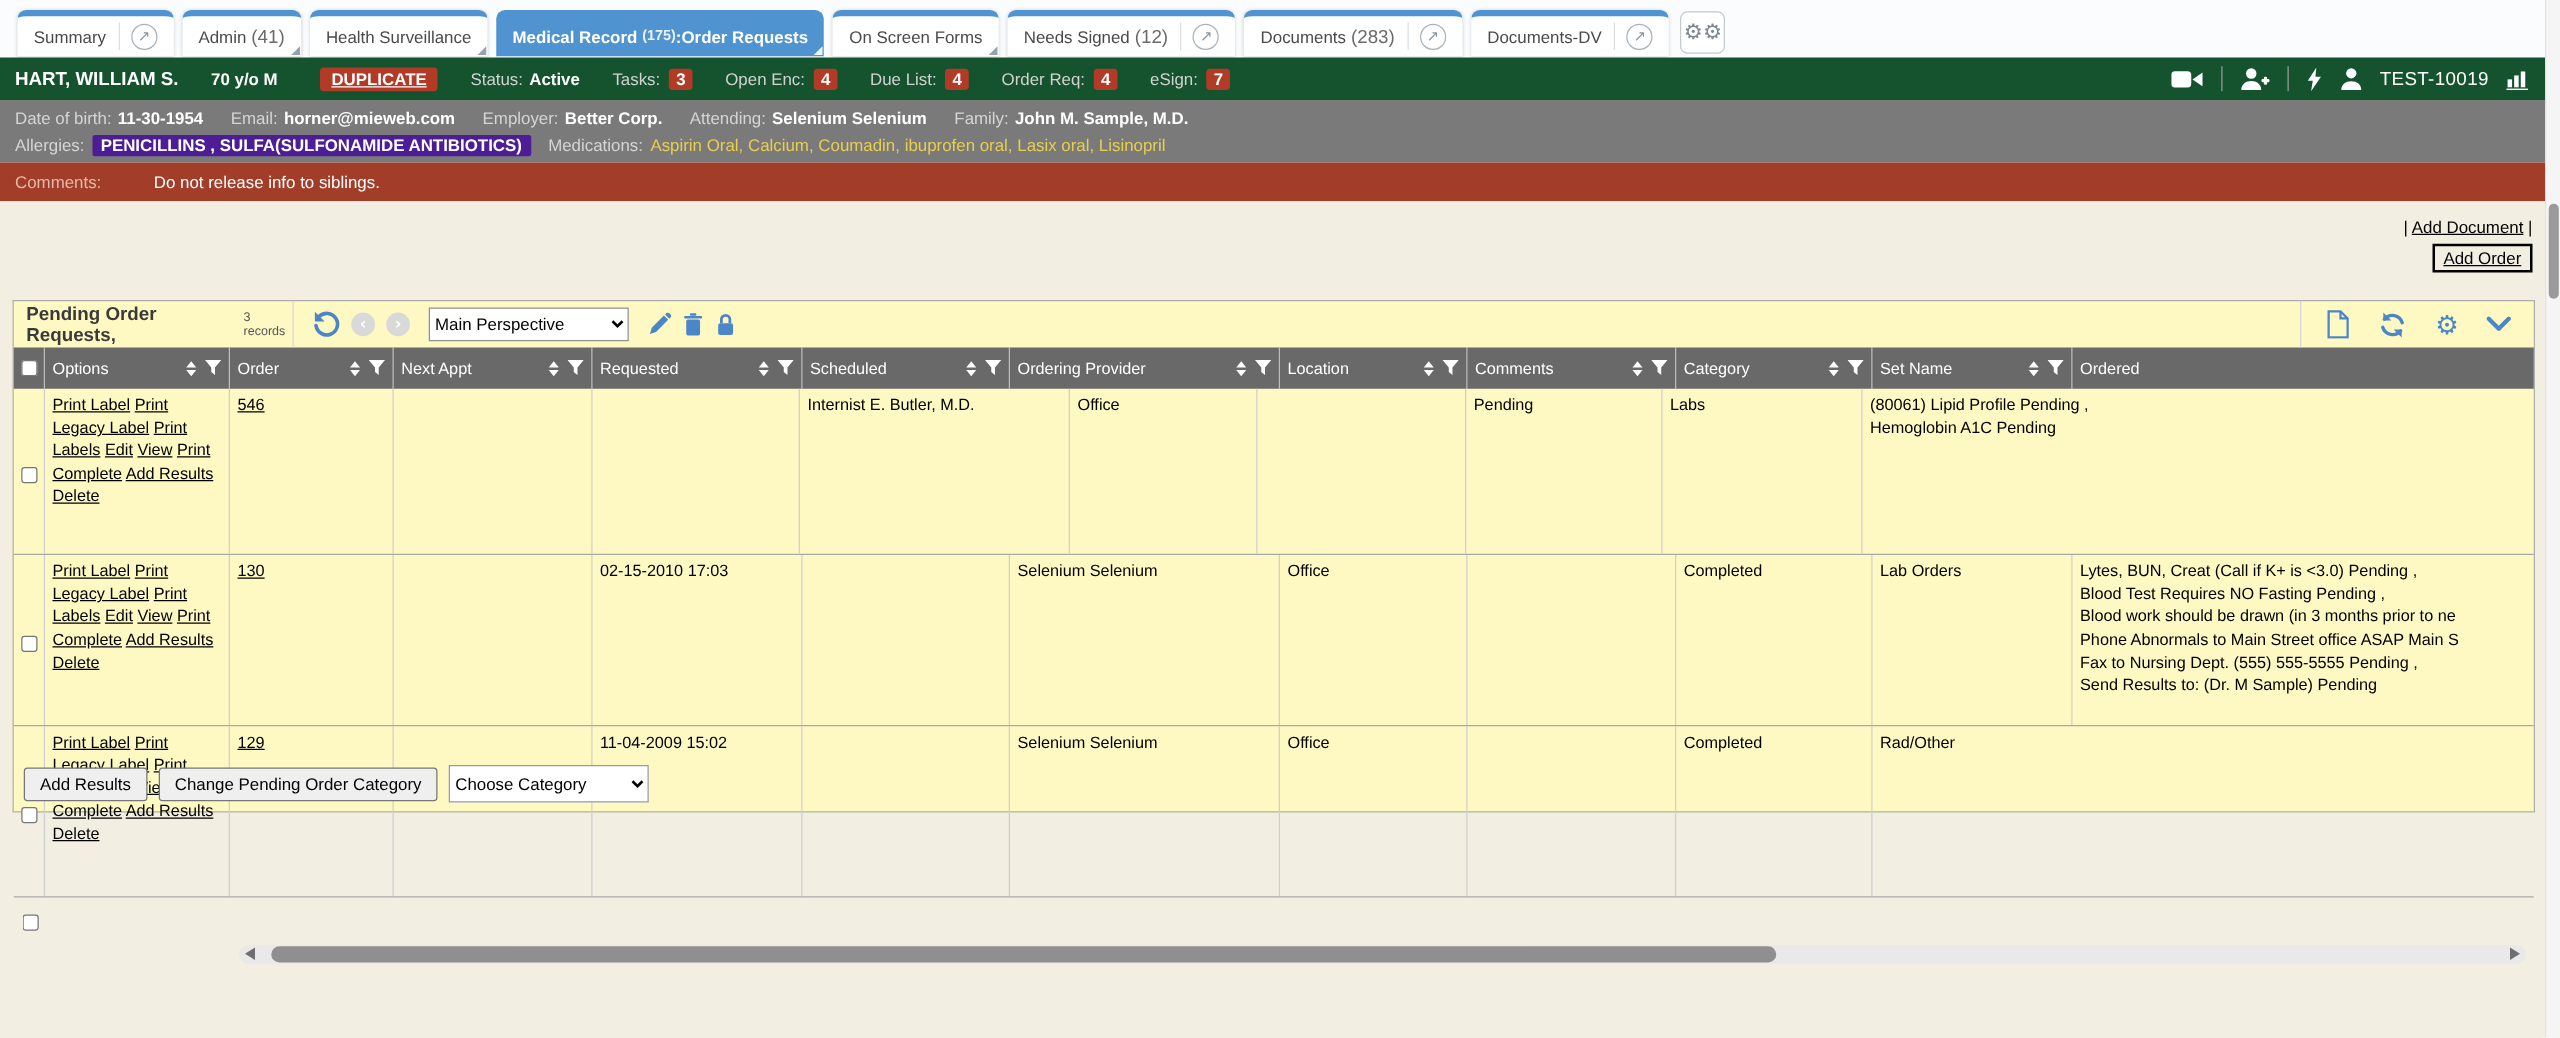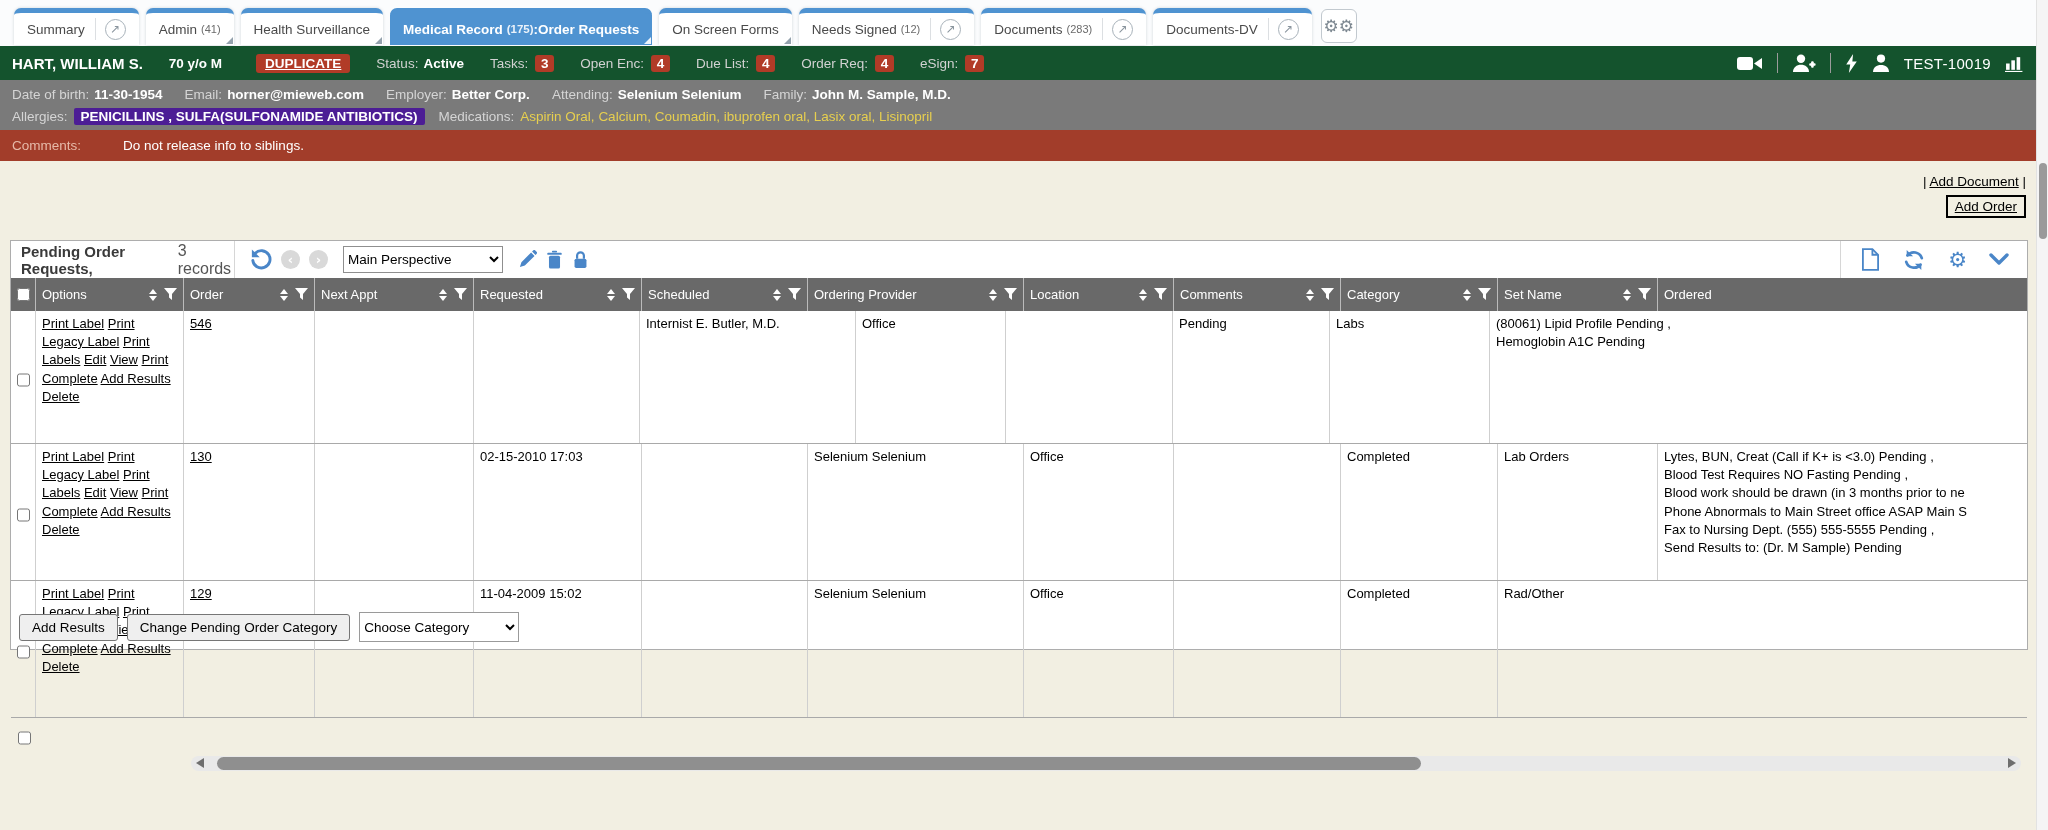--- a/index.html
+++ b/index.html
@@ -13,21 +13,21 @@
   .gutter { position:absolute; right:0; top:0; width:12px; height:830px; background:#f5f5f5; border-left:1px solid #e2e2e2; }
   .gutter .vthumb { position:absolute; left:2px; top:163px; width:8px; height:76px; background:#9a9a9a; border-radius:4px; }
 
   
   .tabbar { position:absolute; left:0; top:0; width:2036px; height:46px; background:#fbfcfd;
             display:flex; align-items:flex-end; gap:7px; padding:0 0 1px 14px; }
   .tab { position:relative; height:37px; background:#fff; border-radius:7px 7px 0 0;
          border-top:5px solid #4f93d1; display:flex; align-items:center; padding:0 13px;
          font-size:13.5px; color:#4a4a4a; box-shadow:0 0 3px rgba(70,90,110,.25); white-space:nowrap; cursor:pointer; }
   .tab.active { background:#4f93d1; color:#fff; font-weight:bold; box-shadow:none; }
-  .tab .count { font-size:11px; margin-left:4px; color:#6b6b6b; }
+  .tab .count { font-size:15px; margin-left:4px; color:#6b6b6b; }
   .tab.active .count { color:#eaf2fa; font-size:11.5px; }
   .tab .sep { width:1px; height:22px; background:#dcdfe2; margin:0 9px 0 10px; }
   .popout { width:21px; height:21px; border:1.5px solid #a8b2ba; border-radius:50%;
             display:flex; align-items:center; justify-content:center; color:#8a959e;
             font-size:12px; font-family:"DejaVu Sans",sans-serif; flex:0 0 auto; }
   .fold { position:absolute; right:1px; bottom:1px; width:0; height:0;
           border-left:7px solid transparent; border-bottom:7px solid #94a2ad; }
   .tab.active .fold { border-bottom-color:rgba(255,255,255,.9); }
   .cogbtn { height:34px; width:36px; border:1px solid #c2c9cf; border-radius:6px; background:#fff;
             display:flex; align-items:center; justify-content:center; color:#7d8891;
@@ -68,26 +68,26 @@
   .clabel { color:#e6baa9; }
   .ctext { color:#fff; margin-left:42px; }
 
   
   .content { position:absolute; left:0; top:161px; width:2036px; height:669px; background:#f2efe2; }
   .doclinks { position:absolute; right:10px; top:13px; text-align:right; font-size:13.5px; color:#000; }
   .doclinks a { color:#000; text-decoration:underline; cursor:pointer; }
   .addorderbox { display:inline-block; border:2px solid #000; padding:2px 7px; margin-top:6px; background:#f2efe2; }
 
   
-  .panel { position:absolute; left:10px; top:79px; width:2018px; height:410px; background:#ffffff;
+  .panel { position:absolute; left:10px; top:79px; width:2018px; height:410px; background:#fef9c3;
            border:1px solid #adadad; }
   .ptoolbar { height:37px; display:flex; align-items:center; padding:0 0 0 10px; font-size:13px; }
   .ptitlewrap { width:214px; align-self:stretch; display:flex; align-items:center; border-right:1px solid #d6d6d6; }
   .ptitle { font-weight:bold; font-size:15px; color:#3a3a3a; }
-  .precords { color:#555; margin-left:5px; font-size:16px; }
+  .precords { color:#555; margin-left:5px; font-size:10px; }
   .tbicons { display:flex; align-items:center; gap:9px; margin-left:14px; }
   .navcirc { width:19px; height:19px; border-radius:50%; background:#d9d9d9; color:#fff;
              display:flex; align-items:center; justify-content:center; font-weight:bold;
              font-size:13px; font-family:"DejaVu Sans",sans-serif; }
   .perspective { height:27px; width:160px; font-size:13.5px; border:1px solid #8f8f8f; background:#fff;
                  font-family:"Liberation Sans",sans-serif; margin:0 6px; }
   .tbright { margin-left:auto; align-self:stretch; display:flex; align-items:center; gap:22px;
              border-left:1px solid #d6d6d6; padding:0 18px 0 20px; }
   .iconbtn { display:flex; align-items:center; cursor:pointer; }
 

